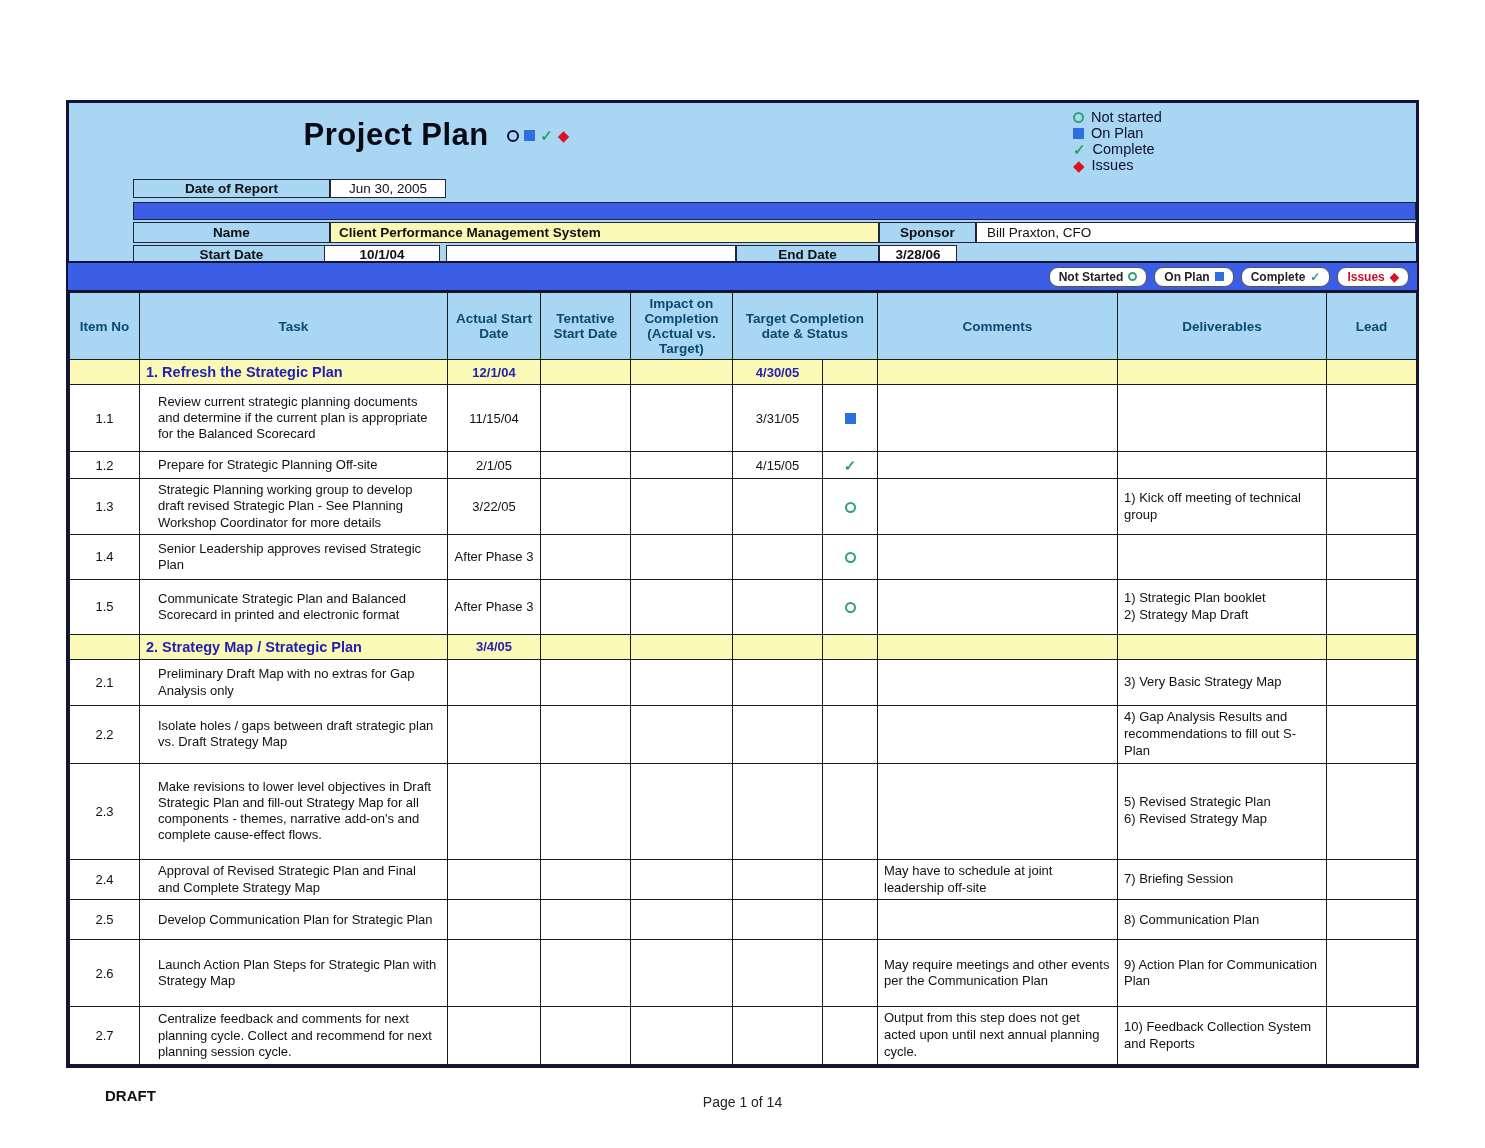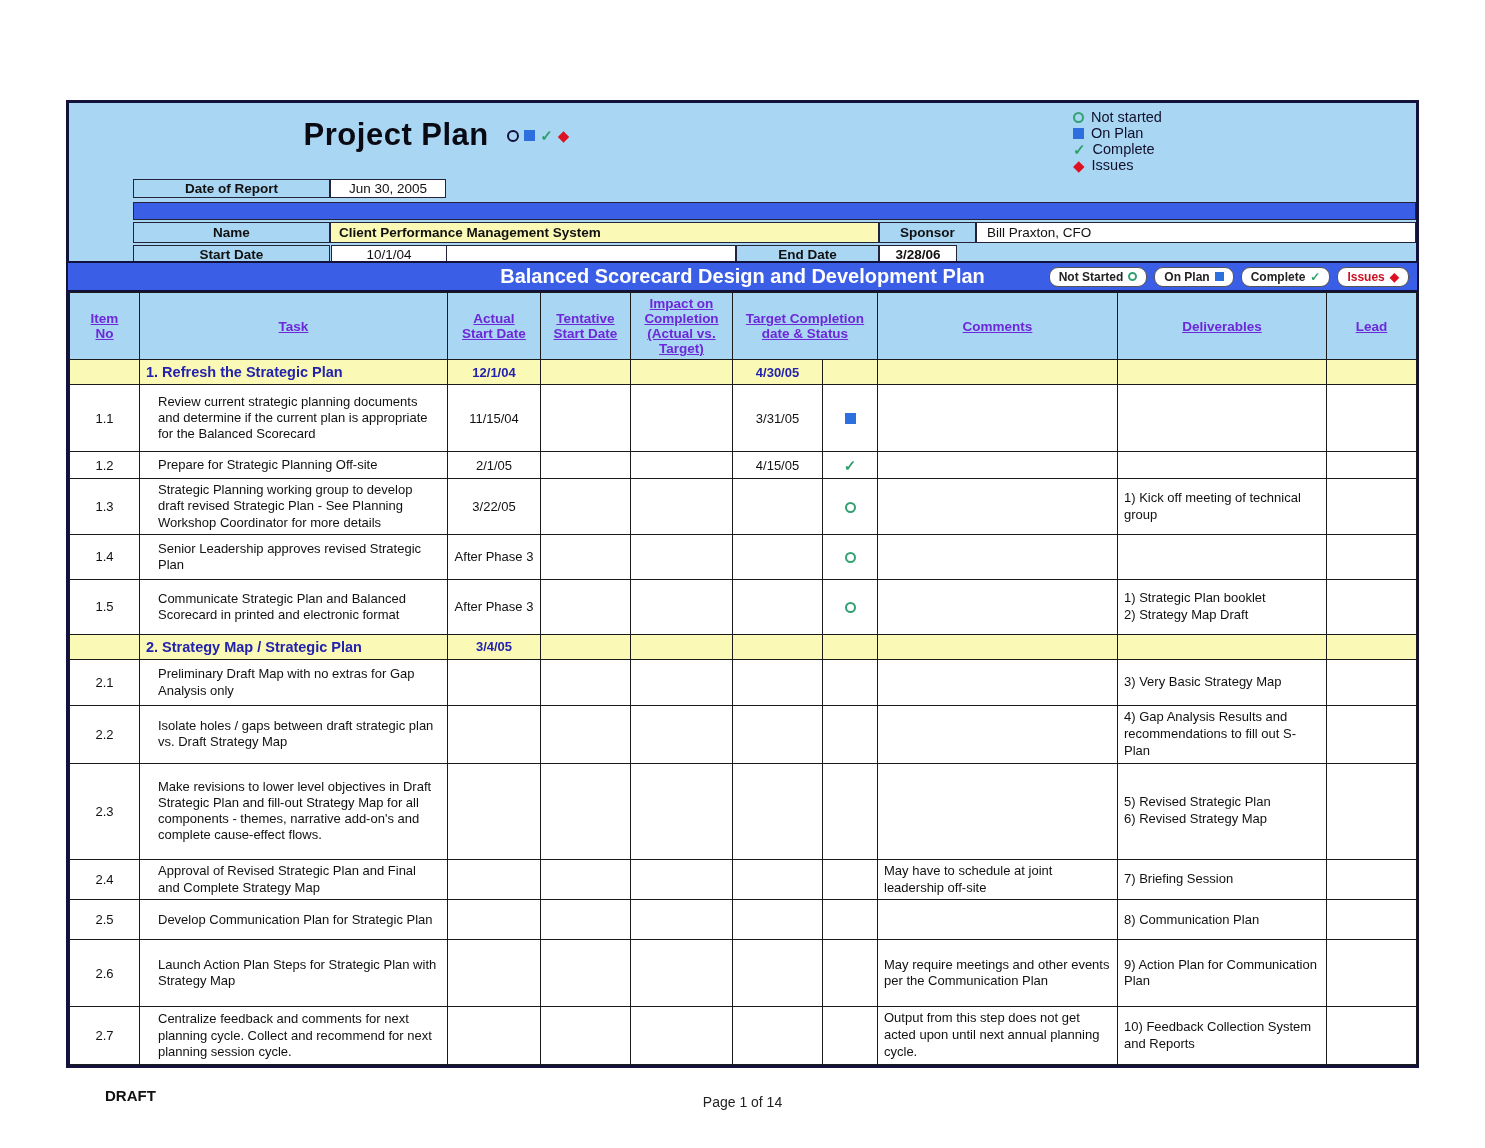--- a/index.html
+++ b/index.html
@@ -64,22 +64,22 @@
   }
   .badge .icon.circle { width: 9px; height: 9px; }
   .badge .icon.square { width: 9px; height: 9px; }
   .badge .icon.check, .badge .icon.diamond { font-size: 12px; }
   .badge.red-label { color: #cc1122; }
 
   
   table.plan { border-collapse: collapse; width: 1347px; table-layout: fixed; background: #ffffff; }
   table.plan th, table.plan td { border: 1.5px solid #1b1b1b; vertical-align: middle; overflow: hidden; }
   table.plan thead th {
-    background: #a9d6f3; font-size: 13.5px; font-weight: bold; color: #6d28d9;
-    text-align: center; padding: 3px 11px; height: 66px; text-decoration: underline;
+    background: #a9d6f3; font-size: 13.5px; font-weight: bold; color: #0c4a6e;
+    text-align: center; padding: 3px 4px; height: 66px;
   }
   td.c-item { text-align: center; font-size: 13px; }
   td.c-task { font-size: 13px; padding: 3px 6px 3px 18px; line-height: 1.25; }
   td.c-date { text-align: center; font-size: 13px; padding: 2px; }
   td.c-status { text-align: center; }
   td.c-comments, td.c-deliv { font-size: 13px; padding: 3px 6px; line-height: 1.3; white-space: pre-line; vertical-align: middle; }
   tr.section td { background: #fbf9b6; color: #2222ae; font-weight: bold; }
   tr.section td.c-task { font-size: 14.5px; padding-left: 6px; }
   tr.section td.c-date { font-size: 13px; }
 
@@ -121,27 +121,26 @@
     <div class="cell white" style="left:261px; top:76px; width:116px; height:19px;">Jun 30, 2005</div>
 
     <div class="blue-bar" style="left:64px; top:99px; width:1283px; height:18px;"></div>
 
     <div class="cell label" style="left:64px; top:119px; width:197px; height:21px;">Name</div>
     <div class="cell yellow" style="left:261px; top:119px; width:549px; height:21px;">Client Performance Management System</div>
     <div class="cell label" style="left:810px; top:119px; width:97px; height:21px;">Sponsor</div>
     <div class="cell white left" style="left:907px; top:119px; width:440px; height:21px;">Bill Praxton, CFO</div>
 
     <div class="cell label" style="left:64px; top:142px; width:197px; height:19px;">Start Date</div>
-    <div class="cell white" style="left:262px; top:142px; width:116px; height:19px; font-weight:normal;">10/1/04</div>
+    <div class="cell white" style="left:255px; top:142px; width:116px; height:19px; font-weight:bold;">10/1/04</div>
     <div class="cell white" style="left:377px; top:142px; width:290px; height:19px;"></div>
     <div class="cell label" style="left:667px; top:142px; width:143px; height:19px;">End Date</div>
     <div class="cell white" style="left:810px; top:142px; width:78px; height:19px; font-weight:bold;">3/28/06</div>
 
     <div class="banner">
-      <div class="banner-title">Balanced Scorecard Design and Development Plan</div>
       <div class="badges">
           <span class="badge">
             <span>Not Started</span>
             <span class="icon circle"></span>
           </span>
           <span class="badge">
             <span>On Plan</span>
             <span class="icon square"></span>
           </span>
           <span class="badge">

